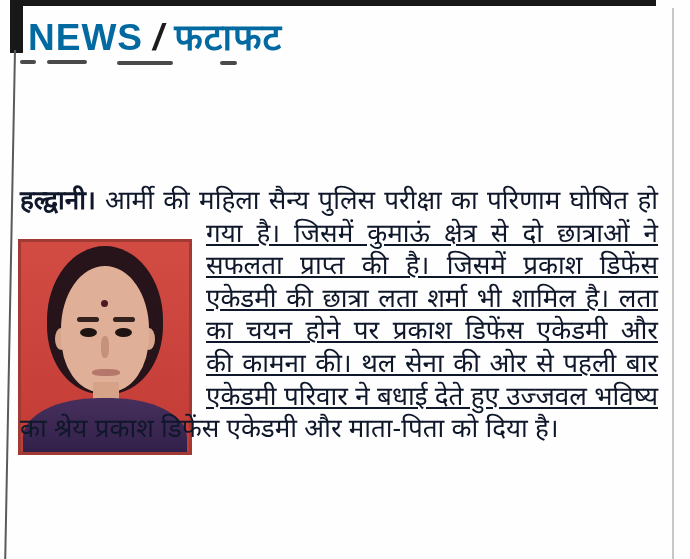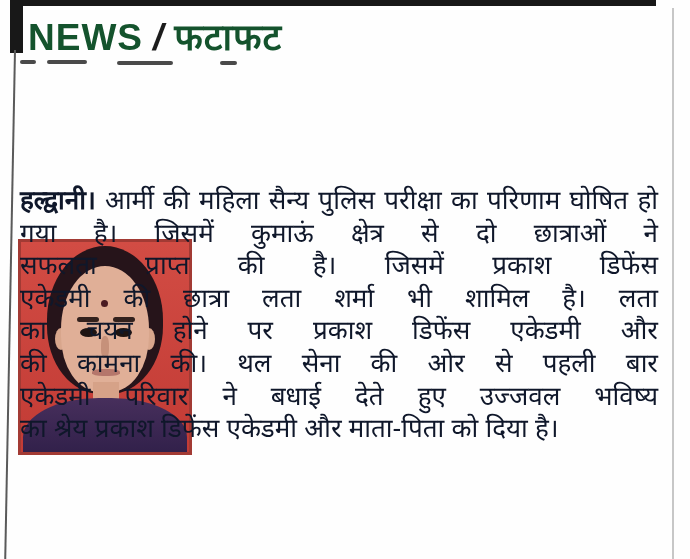--- a/index.html
+++ b/index.html
@@ -11,32 +11,32 @@
   
   .top-rule{position:absolute;left:10px;top:0;width:646px;height:6px;background:#181818;}
   .corner-bar{position:absolute;left:10px;top:0;width:13px;height:53px;background:#181818;}
   .left-rule{position:absolute;left:14px;top:50px;width:2px;height:509px;background:#5a5a5a;
     transform:rotate(1.1deg);transform-origin:top center;}
   .right-rule{position:absolute;left:672px;top:8px;width:2px;height:551px;background:#c7c7c7;}
   .artifact{position:absolute;height:4px;background:#2a2a2a;opacity:.85;border-radius:2px;}
   
   .masthead{position:absolute;left:28px;top:10px;font-size:37px;font-weight:bold;
     letter-spacing:1px;white-space:nowrap;}
-  .masthead .red{color:#14532d;}
+  .masthead .red{color:#0369a1;}
   .masthead .sep{color:#1c1c1c;margin:0 10px;font-style:italic;}
   
   .headline{position:absolute;left:22px;top:64px;width:636px;font-size:40px;line-height:51px;
     font-weight:900;color:#101010;}
   .headline .just{text-align:justify;text-align-last:justify;}
   
   .body-text{position:absolute;left:20px;top:184px;width:638px;font-size:26px;
     line-height:32.6px;color:#0f172a;}
   .bline{white-space:nowrap;overflow:visible;}
   .just{text-align:justify;text-align-last:justify;white-space:normal;}
-  .wrap{}
+  .wrap{margin-left:186px;text-decoration:underline;}
   .dateline{font-weight:bold;}
   
   .photo{position:absolute;left:18px;top:239px;width:168px;height:210px;
     border:3px solid #a23a34;background:linear-gradient(180deg,#d24c44,#c23b35);overflow:hidden;}
   .photo *{position:absolute;}
   .hair{left:26px;top:4px;width:116px;height:148px;border-radius:50% 50% 46% 46%;background:#26141a;}
   .ear{width:12px;height:22px;background:#d8a68c;border-radius:50%;top:86px;}
   .ear.l{left:34px;} .ear.r{left:122px;}
   .face{left:40px;top:24px;width:88px;height:126px;border-radius:50% 50% 44% 44%;background:#e0af97;}
   .bindi{left:80px;top:58px;width:7px;height:7px;border-radius:50%;background:#4a1b22;}

